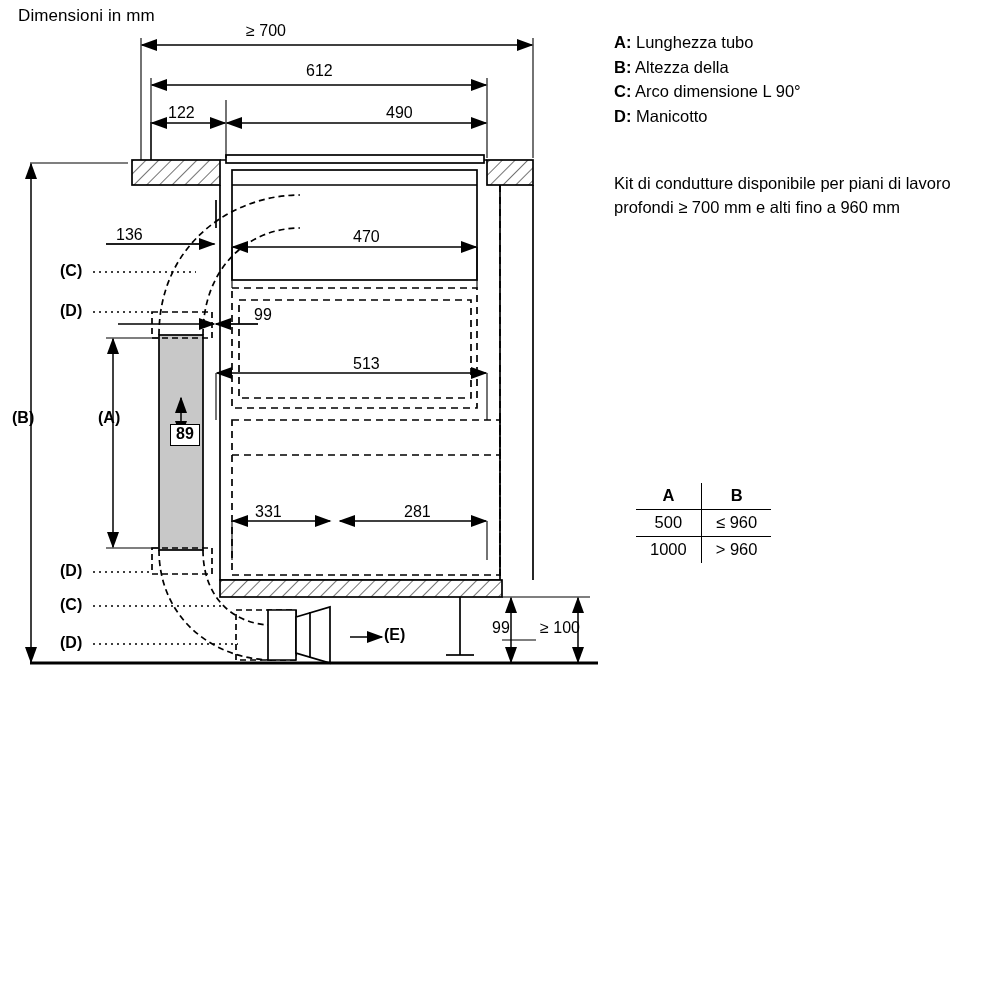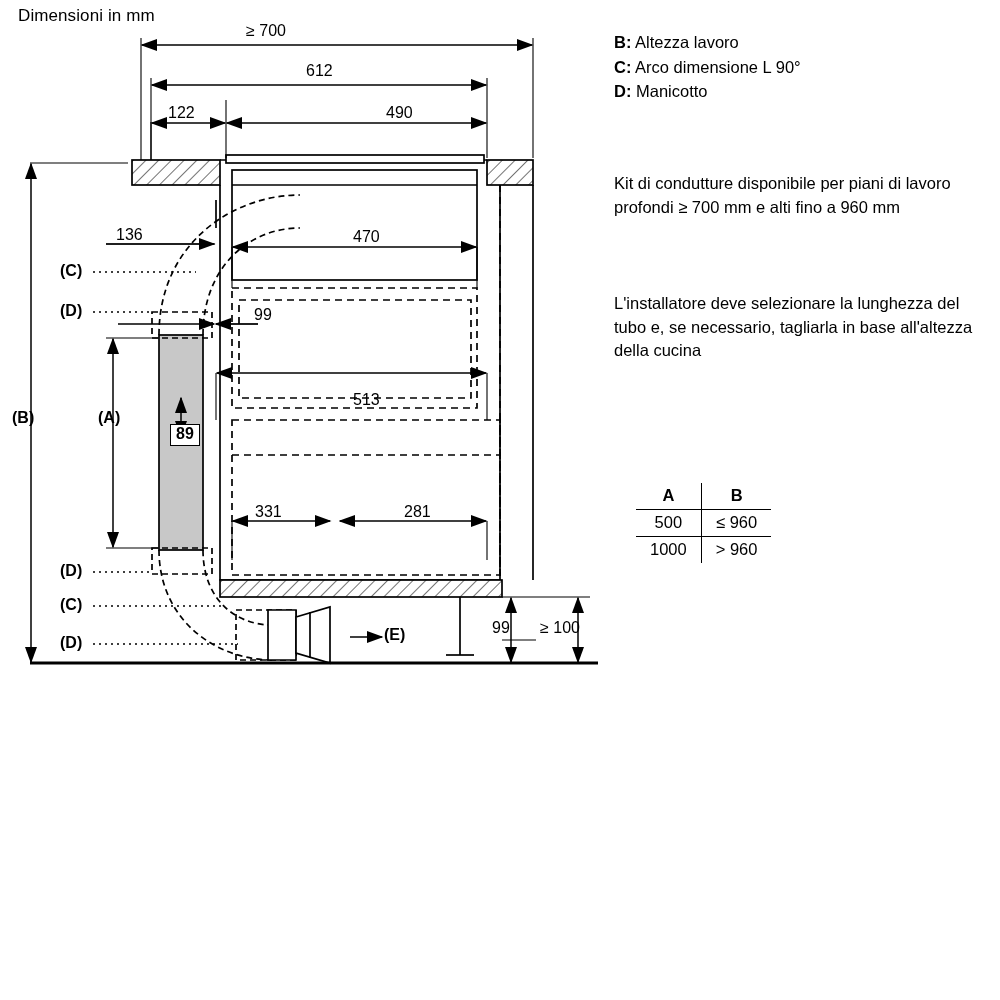--- a/index.html
+++ b/index.html
@@ -83,35 +83,38 @@
 </style>
 </head>
 <body>
 
 <div class="page">
 
   <div class="title">Dimensioni in mm</div>
 
   <div class="legend">
     <div class="row">
+      <b>A:</b>
+      <span>Lunghezza tubo</span>
+    </div>
+    <div class="row">
       <b>B:</b>
-      <span>Altezza lavoro</span>
+      <span>Altezza della</span>
     </div>
     <div class="row">
       <b>C:</b>
       <span>Arco dimensione L 90°</span>
     </div>
     <div class="row">
       <b>D:</b>
       <span>Manicotto</span>
     </div>
   </div>
 
   <div class="note" id="note1">Kit di condutture disponibile per piani di lavoro profondi ≥ 700 mm e alti fino a 960 mm</div>
-  <div class="note" id="note2">L'installatore deve selezionare la lunghezza del tubo e, se necessario, tagliarla in base all'altezza della cucina</div>
 
   <div class="tbl">
     <table>
       <tbody>
           <tr>
         <th>A</th>
         <th class="vline">B</th>
       </tr>
       <tr>
         <td class="hline">500</td>
@@ -255,21 +258,21 @@
     </g>
   </svg>
 
   <div class="dimtxt" style="left:246px; top:22px;">≥ 700</div>
   <div class="dimtxt" style="left:306px; top:62px;">612</div>
   <div class="dimtxt" style="left:168px; top:104px;">122</div>
   <div class="dimtxt" style="left:386px; top:104px;">490</div>
   <div class="dimtxt" style="left:116px; top:226px;">136</div>
   <div class="dimtxt" style="left:353px; top:228px;">470</div>
   <div class="dimtxt" style="left:254px; top:306px;">99</div>
-  <div class="dimtxt" style="left:353px; top:355px;margin-top:36px;">513</div>
+  <div class="dimtxt" style="left:353px; top:355px;">513</div>
   <div class="dimtxt" style="left:255px; top:503px;">331</div>
   <div class="dimtxt" style="left:404px; top:503px;text-align:right;">281</div>
   <div class="dimtxt" style="left:492px; top:619px;">99</div>
   <div class="dimtxt" style="left:540px; top:619px;">≥ 100</div>
 
   <div class="boxed" style="left:170px; top:408px;">89</div>
 
   <div class="dimtxt bold" style="left:12px; top:409px;">(B)</div>
   <div class="dimtxt bold" style="left:98px; top:409px;">(A)</div>
   <div class="dimtxt bold" style="left:60px; top:262px;">(C)</div>

